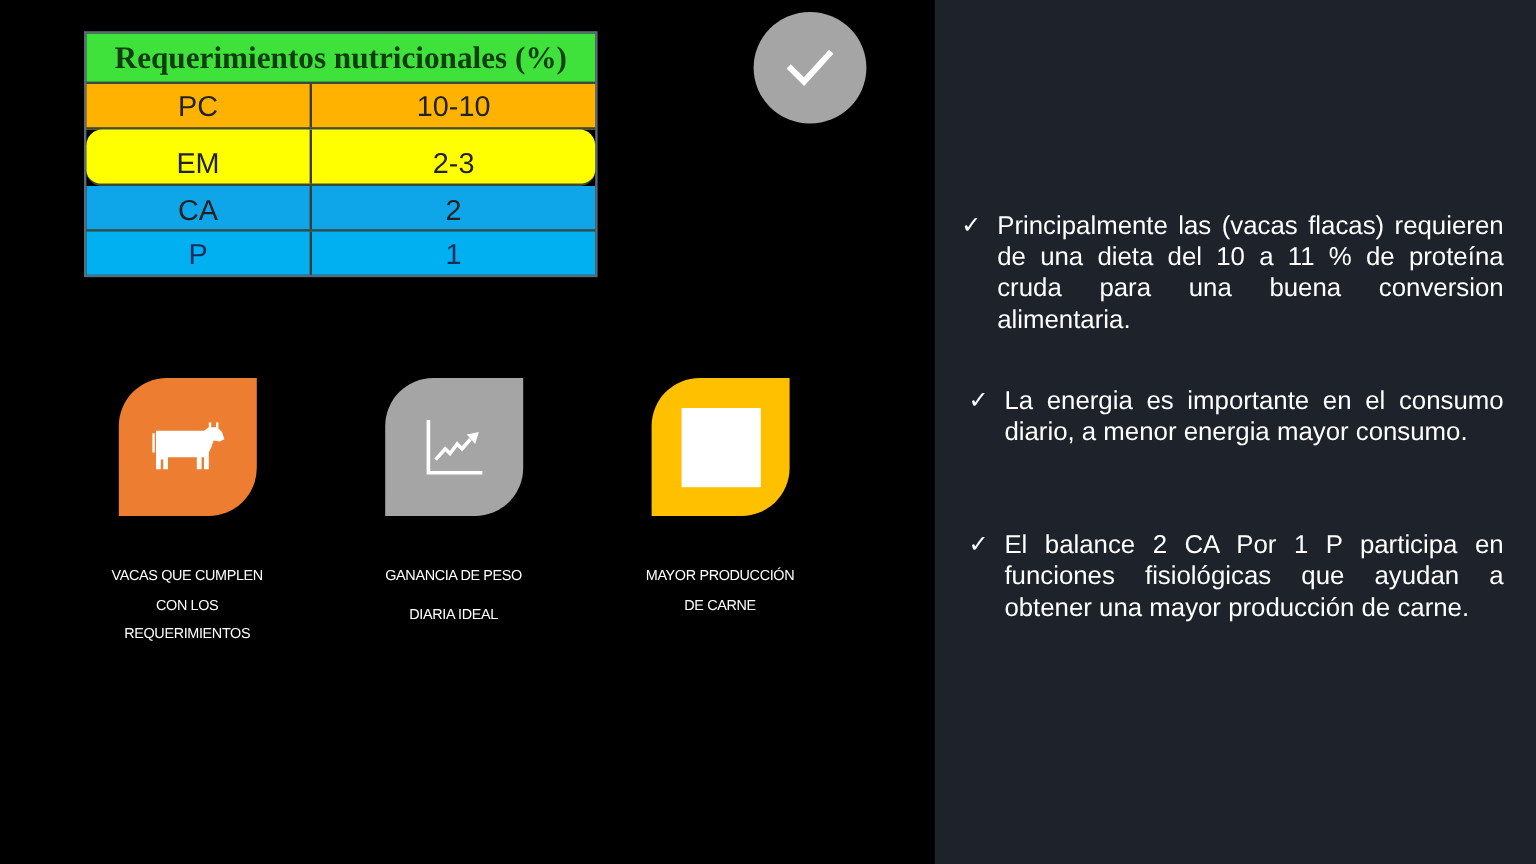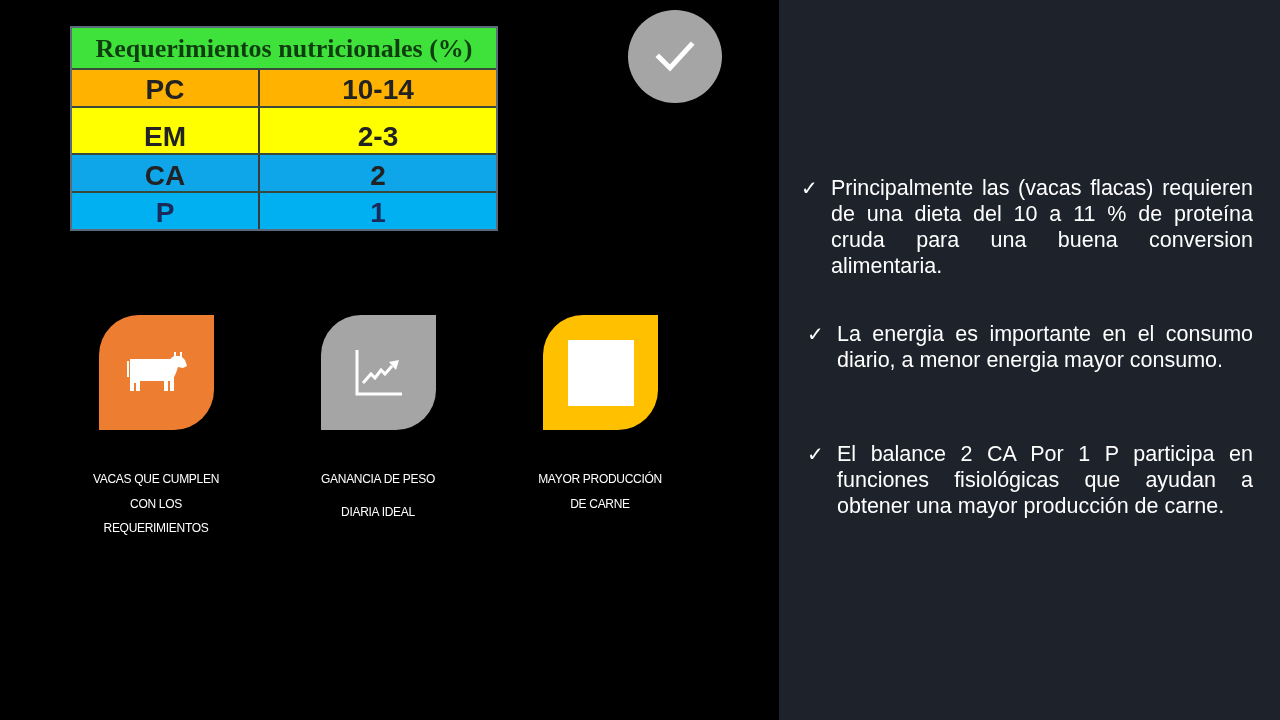--- a/index.html
+++ b/index.html
@@ -5,27 +5,27 @@
   * { margin:0; padding:0; box-sizing:border-box; }
   html, body { width:1280px; height:720px; overflow:hidden; background:#000; }
   body { position:relative; font-family:"Liberation Sans", sans-serif; }
 
   .left-panel { position:absolute; left:0; top:0; width:779px; height:720px; background:#000; }
   .right-panel { position:absolute; left:779px; top:0; width:501px; height:720px; background:#1e232b; }
 
   
   .nutri-table { position:absolute; left:70px; top:26px; width:428px; height:205px; border:2px solid #5a6a7a; border-collapse:collapse; }
   .nutri-table .hdr { height:42px; background:#3ee23a; color:#0f3d0f; font-family:"Liberation Serif", serif; font-weight:bold; font-size:26px; text-align:center; line-height:42px; border-bottom:2px solid #3a4a3a; }
-  .nutri-table .row { display:flex; border-bottom:2px solid #3a4a3a; font-weight:bold; font-size:28px; color:#222; }
+  .nutri-table .row { display:flex; border-bottom:2px solid #3a4a3a; font-weight:normal; font-size:24px; color:#222; }
   .nutri-table .row:last-child { border-bottom:none; }
   .nutri-table .cell { text-align:center; }
   .nutri-table .cell.k { width:188px; border-right:2px solid #3a3a3a; }
   .nutri-table .cell.v { flex:1; }
   .r1 { background:#ffb300; height:38px; line-height:40px; }
-  .r2 { background:#ffff00; height:47px; line-height:58px; }
+  .r2 { background:#ffff00; height:47px; line-height:58px;border-radius:13px; }
   .r3 { background:#0ea5e9; height:38px; line-height:42px; }
   .r4 { background:#00b0f0; height:36px; line-height:40px; color:#1a2a5a !important; }
 
   
   .check-circle { position:absolute; left:628px; top:10px; width:94px; height:93px; border-radius:50%; background:#a5a5a5; display:flex; align-items:center; justify-content:center; }
 
   
   .tile { position:absolute; top:315px; width:115px; height:115px; border-radius:40px 0 40px 0; display:flex; align-items:center; justify-content:center; }
   .tile.orange { left:99px; background:#ed7d31; }
   .tile.gray { left:321px; background:#a5a5a5; }
@@ -51,21 +51,21 @@
 </head>
 <body>
 
 <div class="left-panel"></div>
 <div class="right-panel"></div>
 
 <div class="nutri-table">
   <div class="hdr">Requerimientos nutricionales (%)</div>
   <div class="row r1">
     <div class="cell k">PC</div>
-    <div class="cell v">10-14</div>
+    <div class="cell v">10-10</div>
   </div>
   <div class="row r2">
     <div class="cell k">EM</div>
     <div class="cell v">2-3</div>
   </div>
   <div class="row r3">
     <div class="cell k">CA</div>
     <div class="cell v">2</div>
   </div>
   <div class="row r4">

